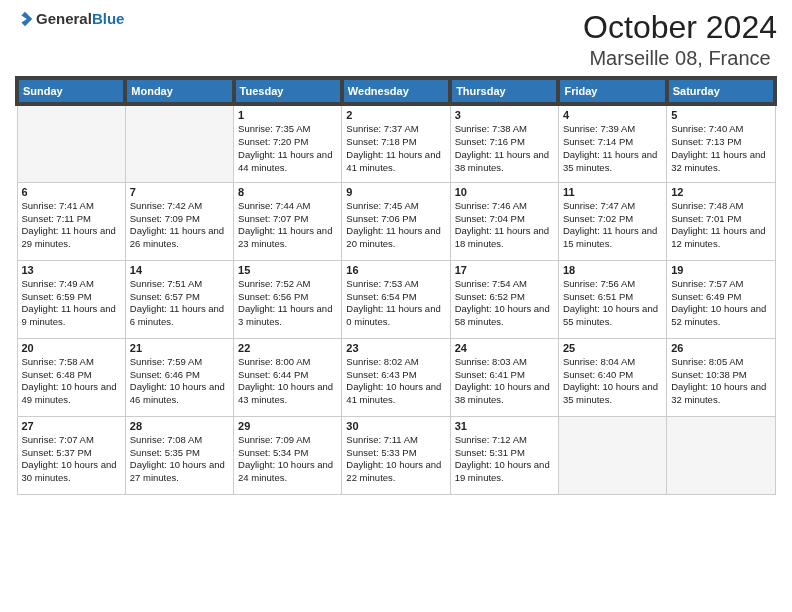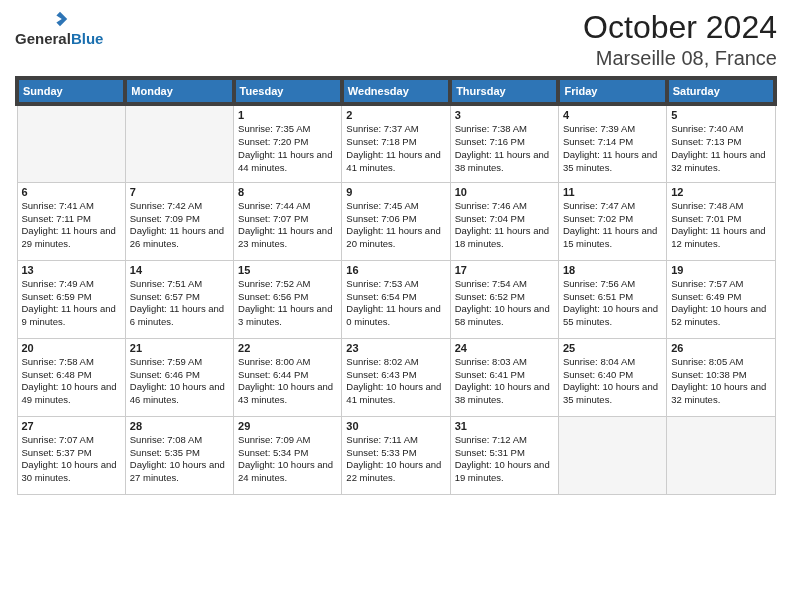--- a/index.html
+++ b/index.html
@@ -19,39 +19,38 @@
     .header-row {
       display: flex;
       justify-content: space-between;
       align-items: flex-start;
       margin-bottom: 6px;
     }
     .logo {
       display: flex;
       align-items: center;
       gap: 2px;
-      flex-direction: column;
     }
     .logo-text-general {
       font-size: 15px;
       font-weight: bold;
       color: #333;
     }
     .logo-text-blue {
       font-size: 15px;
       font-weight: bold;
       color: #1a6faf;
     }
     .logo-icon {
       width: 18px;
       height: 18px;
       margin-left: 1px;
     }
     .title-block {
-      text-align: right;
+      text-align: center;
     }
     .month-title {
       font-size: 32px;
       font-weight: normal;
       color: #222;
       line-height: 1.1;
     }
     .location-title {
       font-size: 20px;
       color: #444;

